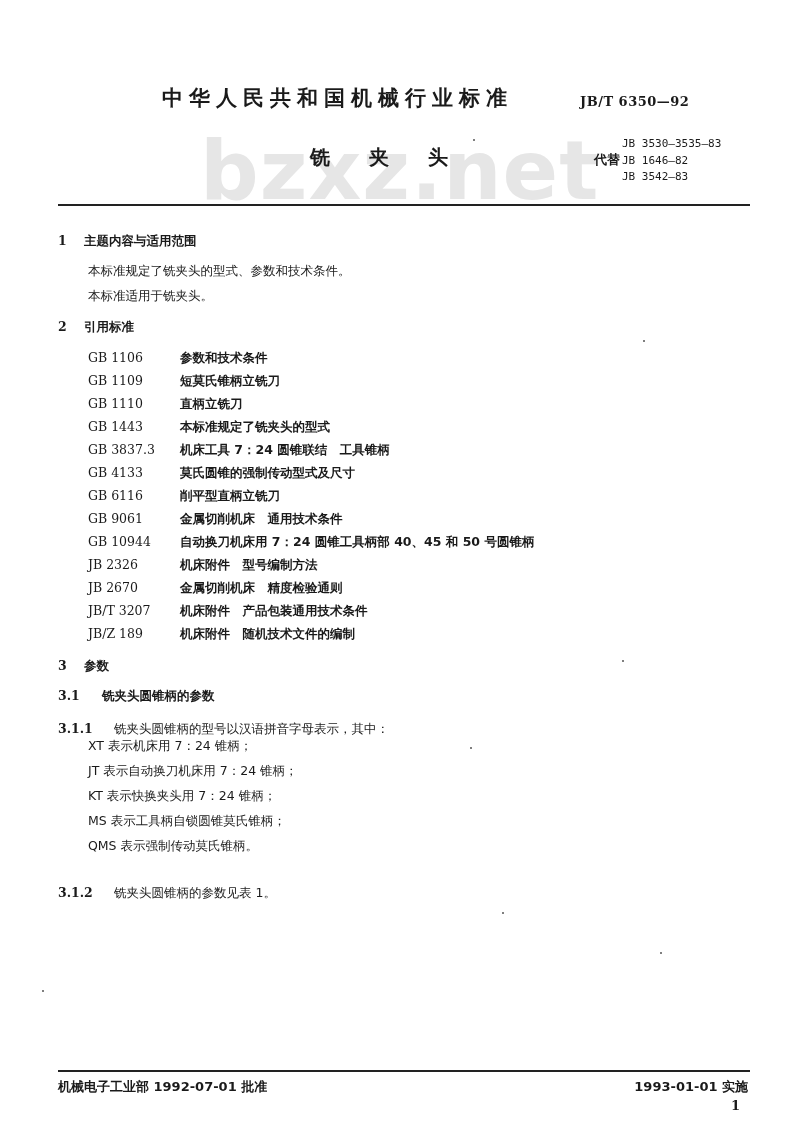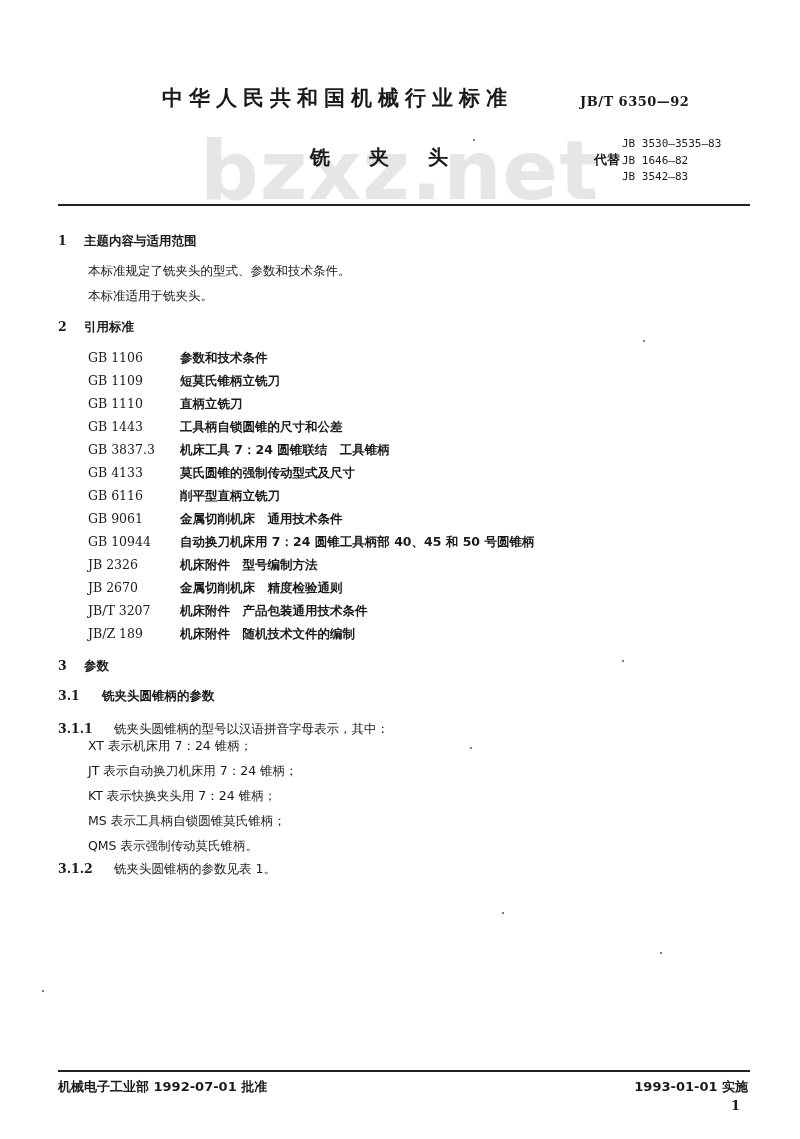--- a/index.html
+++ b/index.html
@@ -60,21 +60,21 @@
   <div class="line para" style="top:55px;">本标准适用于铣夹头。</div>
 
   <div class="line" style="top:86px;">
     <span class="sec-num">2</span>
     <span class="sec-title">引用标准</span>
   </div>
 
   <div class="line para" style="top:117px;"><span class="ref-code">GB 1106</span><span class="ref-title">参数和技术条件</span></div>
   <div class="line para" style="top:140px;"><span class="ref-code">GB 1109</span><span class="ref-title">短莫氏锥柄立铣刀</span></div>
   <div class="line para" style="top:163px;"><span class="ref-code">GB 1110</span><span class="ref-title">直柄立铣刀</span></div>
-  <div class="line para" style="top:186px;"><span class="ref-code">GB 1443</span><span class="ref-title">工具柄自锁圆锥的尺寸和公差</span></div>
+  <div class="line para" style="top:186px;"><span class="ref-code">GB 1443</span><span class="ref-title">本标准规定了铣夹头的型式</span></div>
   <div class="line para" style="top:209px;"><span class="ref-code">GB 3837.3</span><span class="ref-title">机床工具 7：24 圆锥联结　工具锥柄</span></div>
   <div class="line para" style="top:232px;"><span class="ref-code">GB 4133</span><span class="ref-title">莫氏圆锥的强制传动型式及尺寸</span></div>
   <div class="line para" style="top:255px;"><span class="ref-code">GB 6116</span><span class="ref-title">削平型直柄立铣刀</span></div>
   <div class="line para" style="top:278px;"><span class="ref-code">GB 9061</span><span class="ref-title">金属切削机床　通用技术条件</span></div>
   <div class="line para" style="top:301px;"><span class="ref-code">GB 10944</span><span class="ref-title">自动换刀机床用 7：24 圆锥工具柄部 40、45 和 50 号圆锥柄</span></div>
   <div class="line para" style="top:324px;"><span class="ref-code">JB 2326</span><span class="ref-title">机床附件　型号编制方法</span></div>
   <div class="line para" style="top:347px;"><span class="ref-code">JB 2670</span><span class="ref-title">金属切削机床　精度检验通则</span></div>
   <div class="line para" style="top:370px;"><span class="ref-code">JB/T 3207</span><span class="ref-title">机床附件　产品包装通用技术条件</span></div>
   <div class="line para" style="top:393px;"><span class="ref-code">JB/Z 189</span><span class="ref-title">机床附件　随机技术文件的编制</span></div>
 
@@ -89,21 +89,21 @@
   <div class="line" style="top:480px;">
     <span class="sub-num" style="width:52px;margin-top:8px;">3.1.1</span>
     <span>铣夹头圆锥柄的型号以汉语拼音字母表示，其中：</span>
   </div>
   <div class="line para" style="top:505px;">XT 表示机床用 7：24 锥柄；</div>
   <div class="line para" style="top:530px;">JT 表示自动换刀机床用 7：24 锥柄；</div>
   <div class="line para" style="top:555px;">KT 表示快换夹头用 7：24 锥柄；</div>
   <div class="line para" style="top:580px;">MS 表示工具柄自锁圆锥莫氏锥柄；</div>
   <div class="line para" style="top:605px;">QMS 表示强制传动莫氏锥柄。</div>
   <div class="line" style="top:628px;">
-    <span class="sub-num" style="width:52px;">3.1.2</span>
+    <span class="sub-num" style="width:52px;margin-top:24px;">3.1.2</span>
     <span>铣夹头圆锥柄的参数见表 1。</span>
   </div>
 </div>
 
 <span class="speck" style="left:473px; top:139px;"></span>
 <span class="speck" style="left:643px; top:340px;"></span>
 <span class="speck" style="left:622px; top:660px;"></span>
 <span class="speck" style="left:470px; top:747px;"></span>
 <span class="speck" style="left:502px; top:912px;"></span>
 <span class="speck" style="left:660px; top:952px;"></span>

